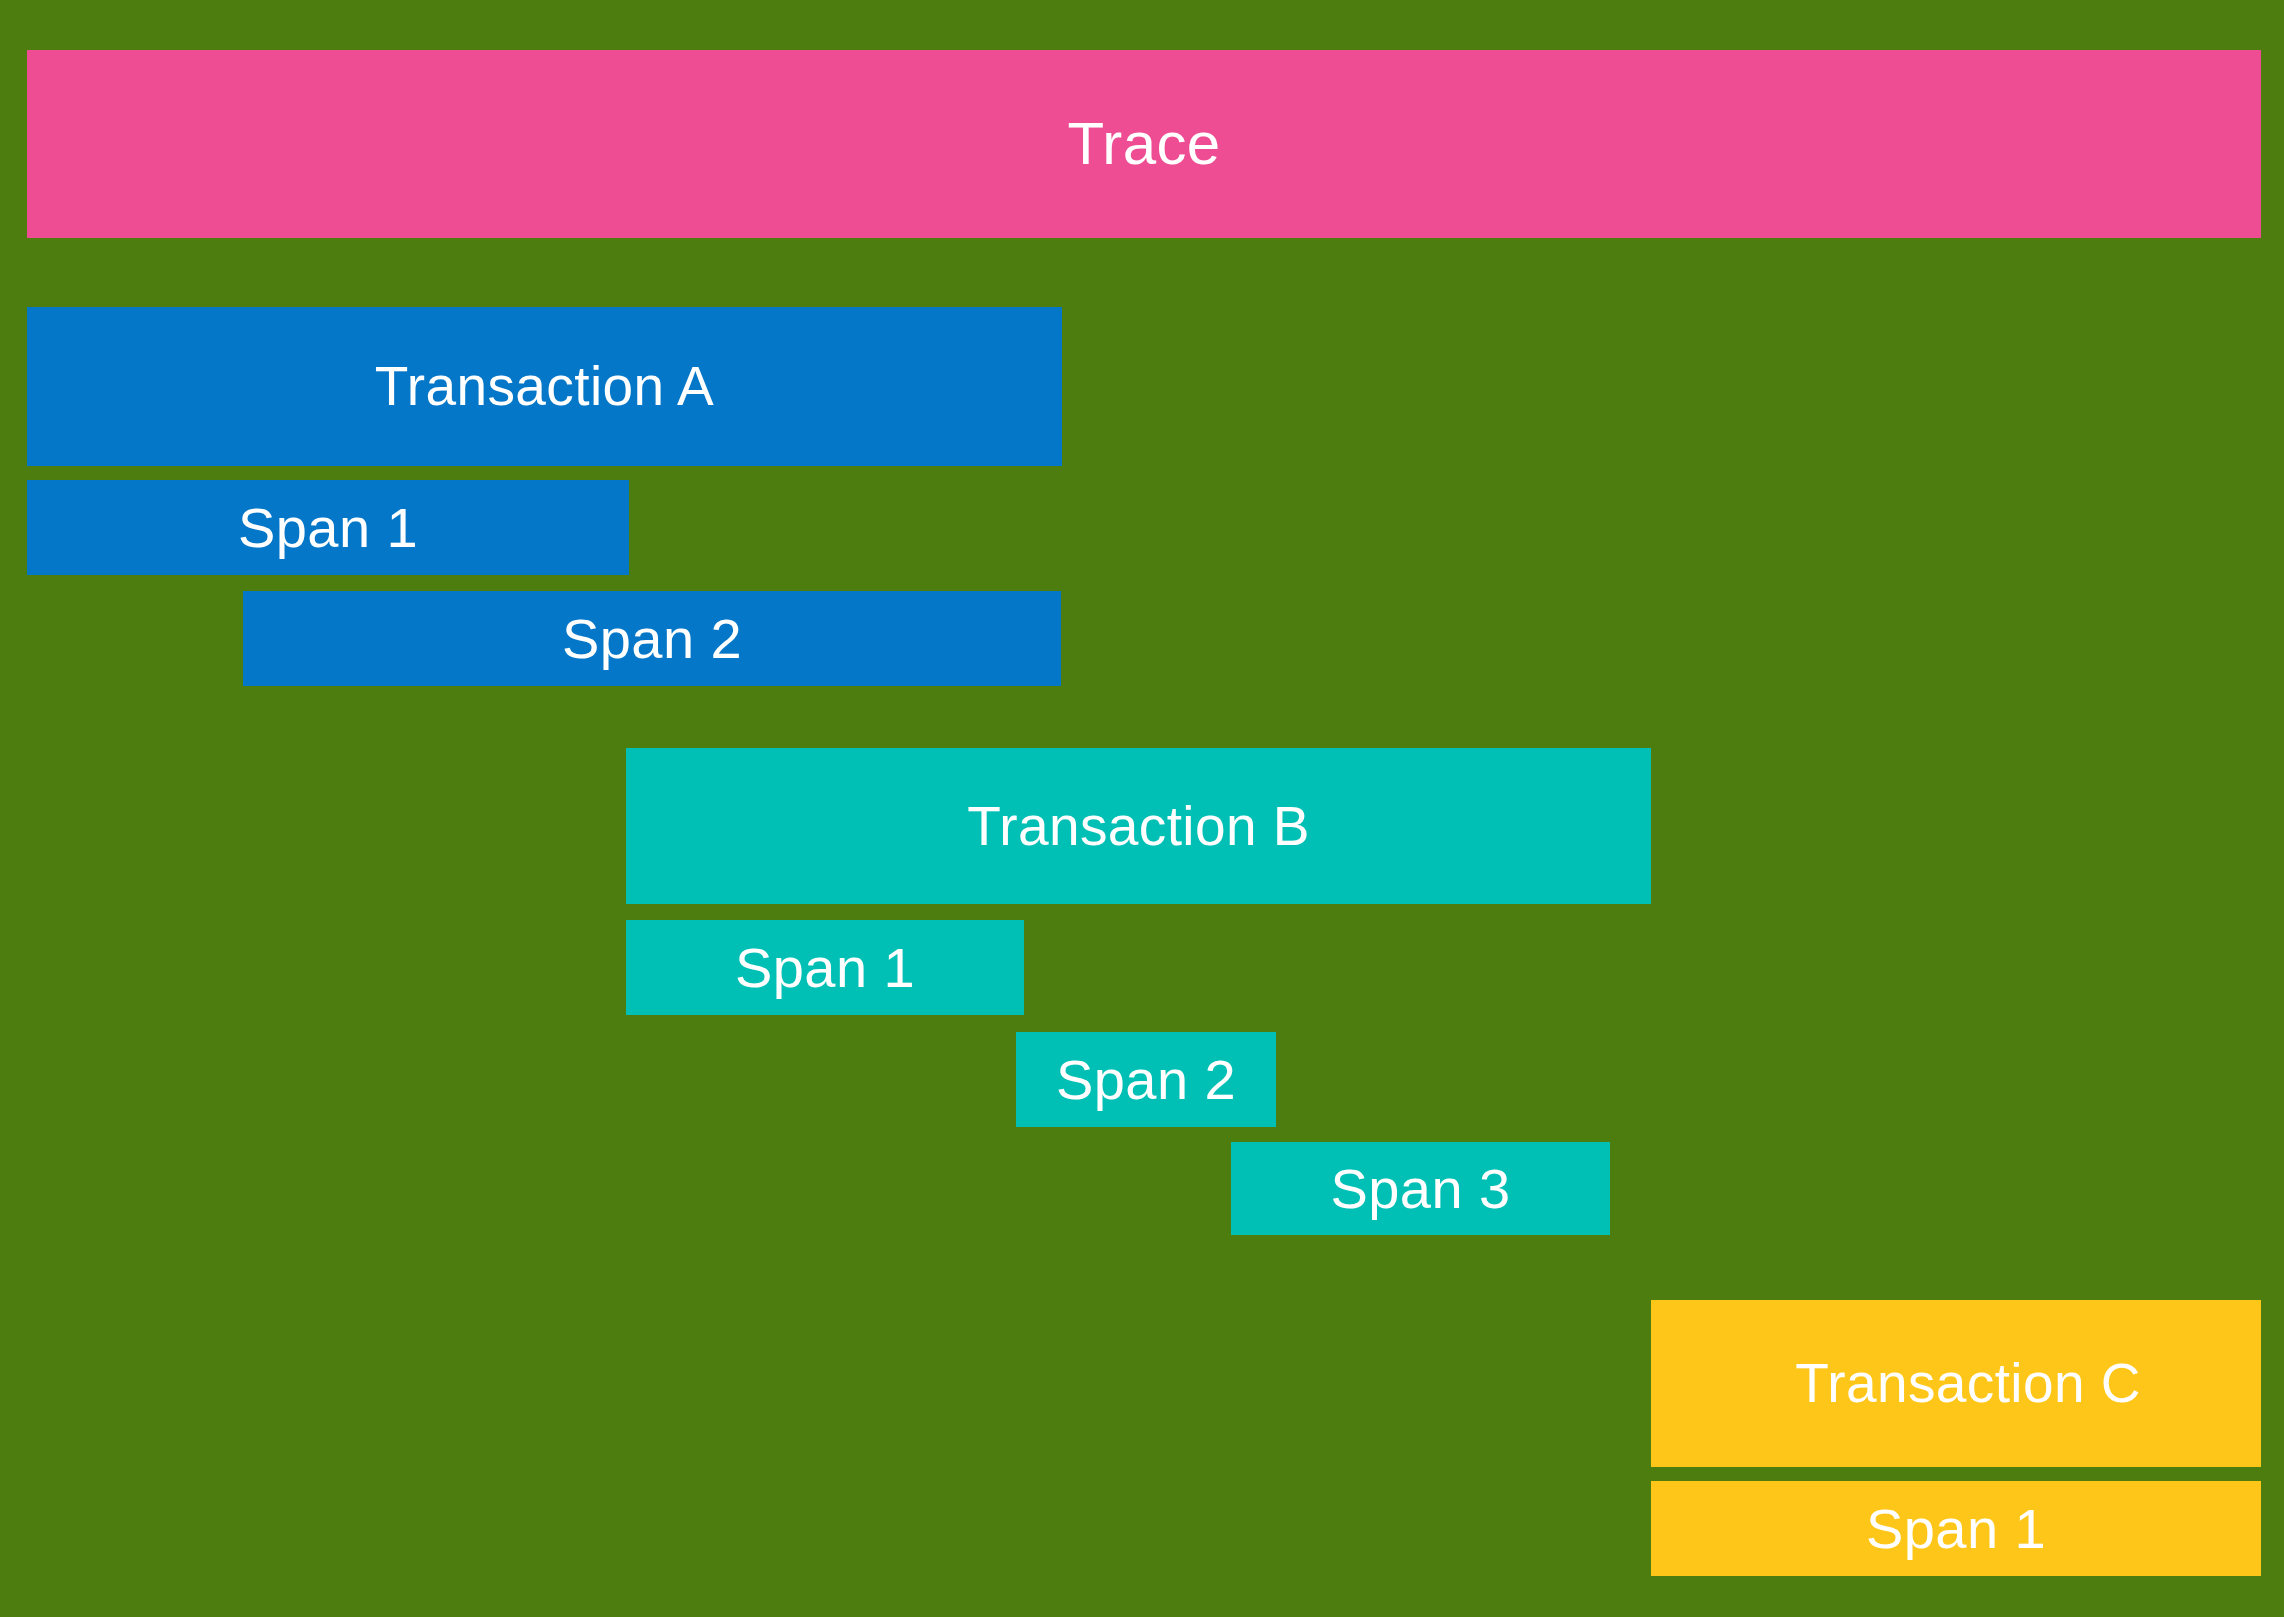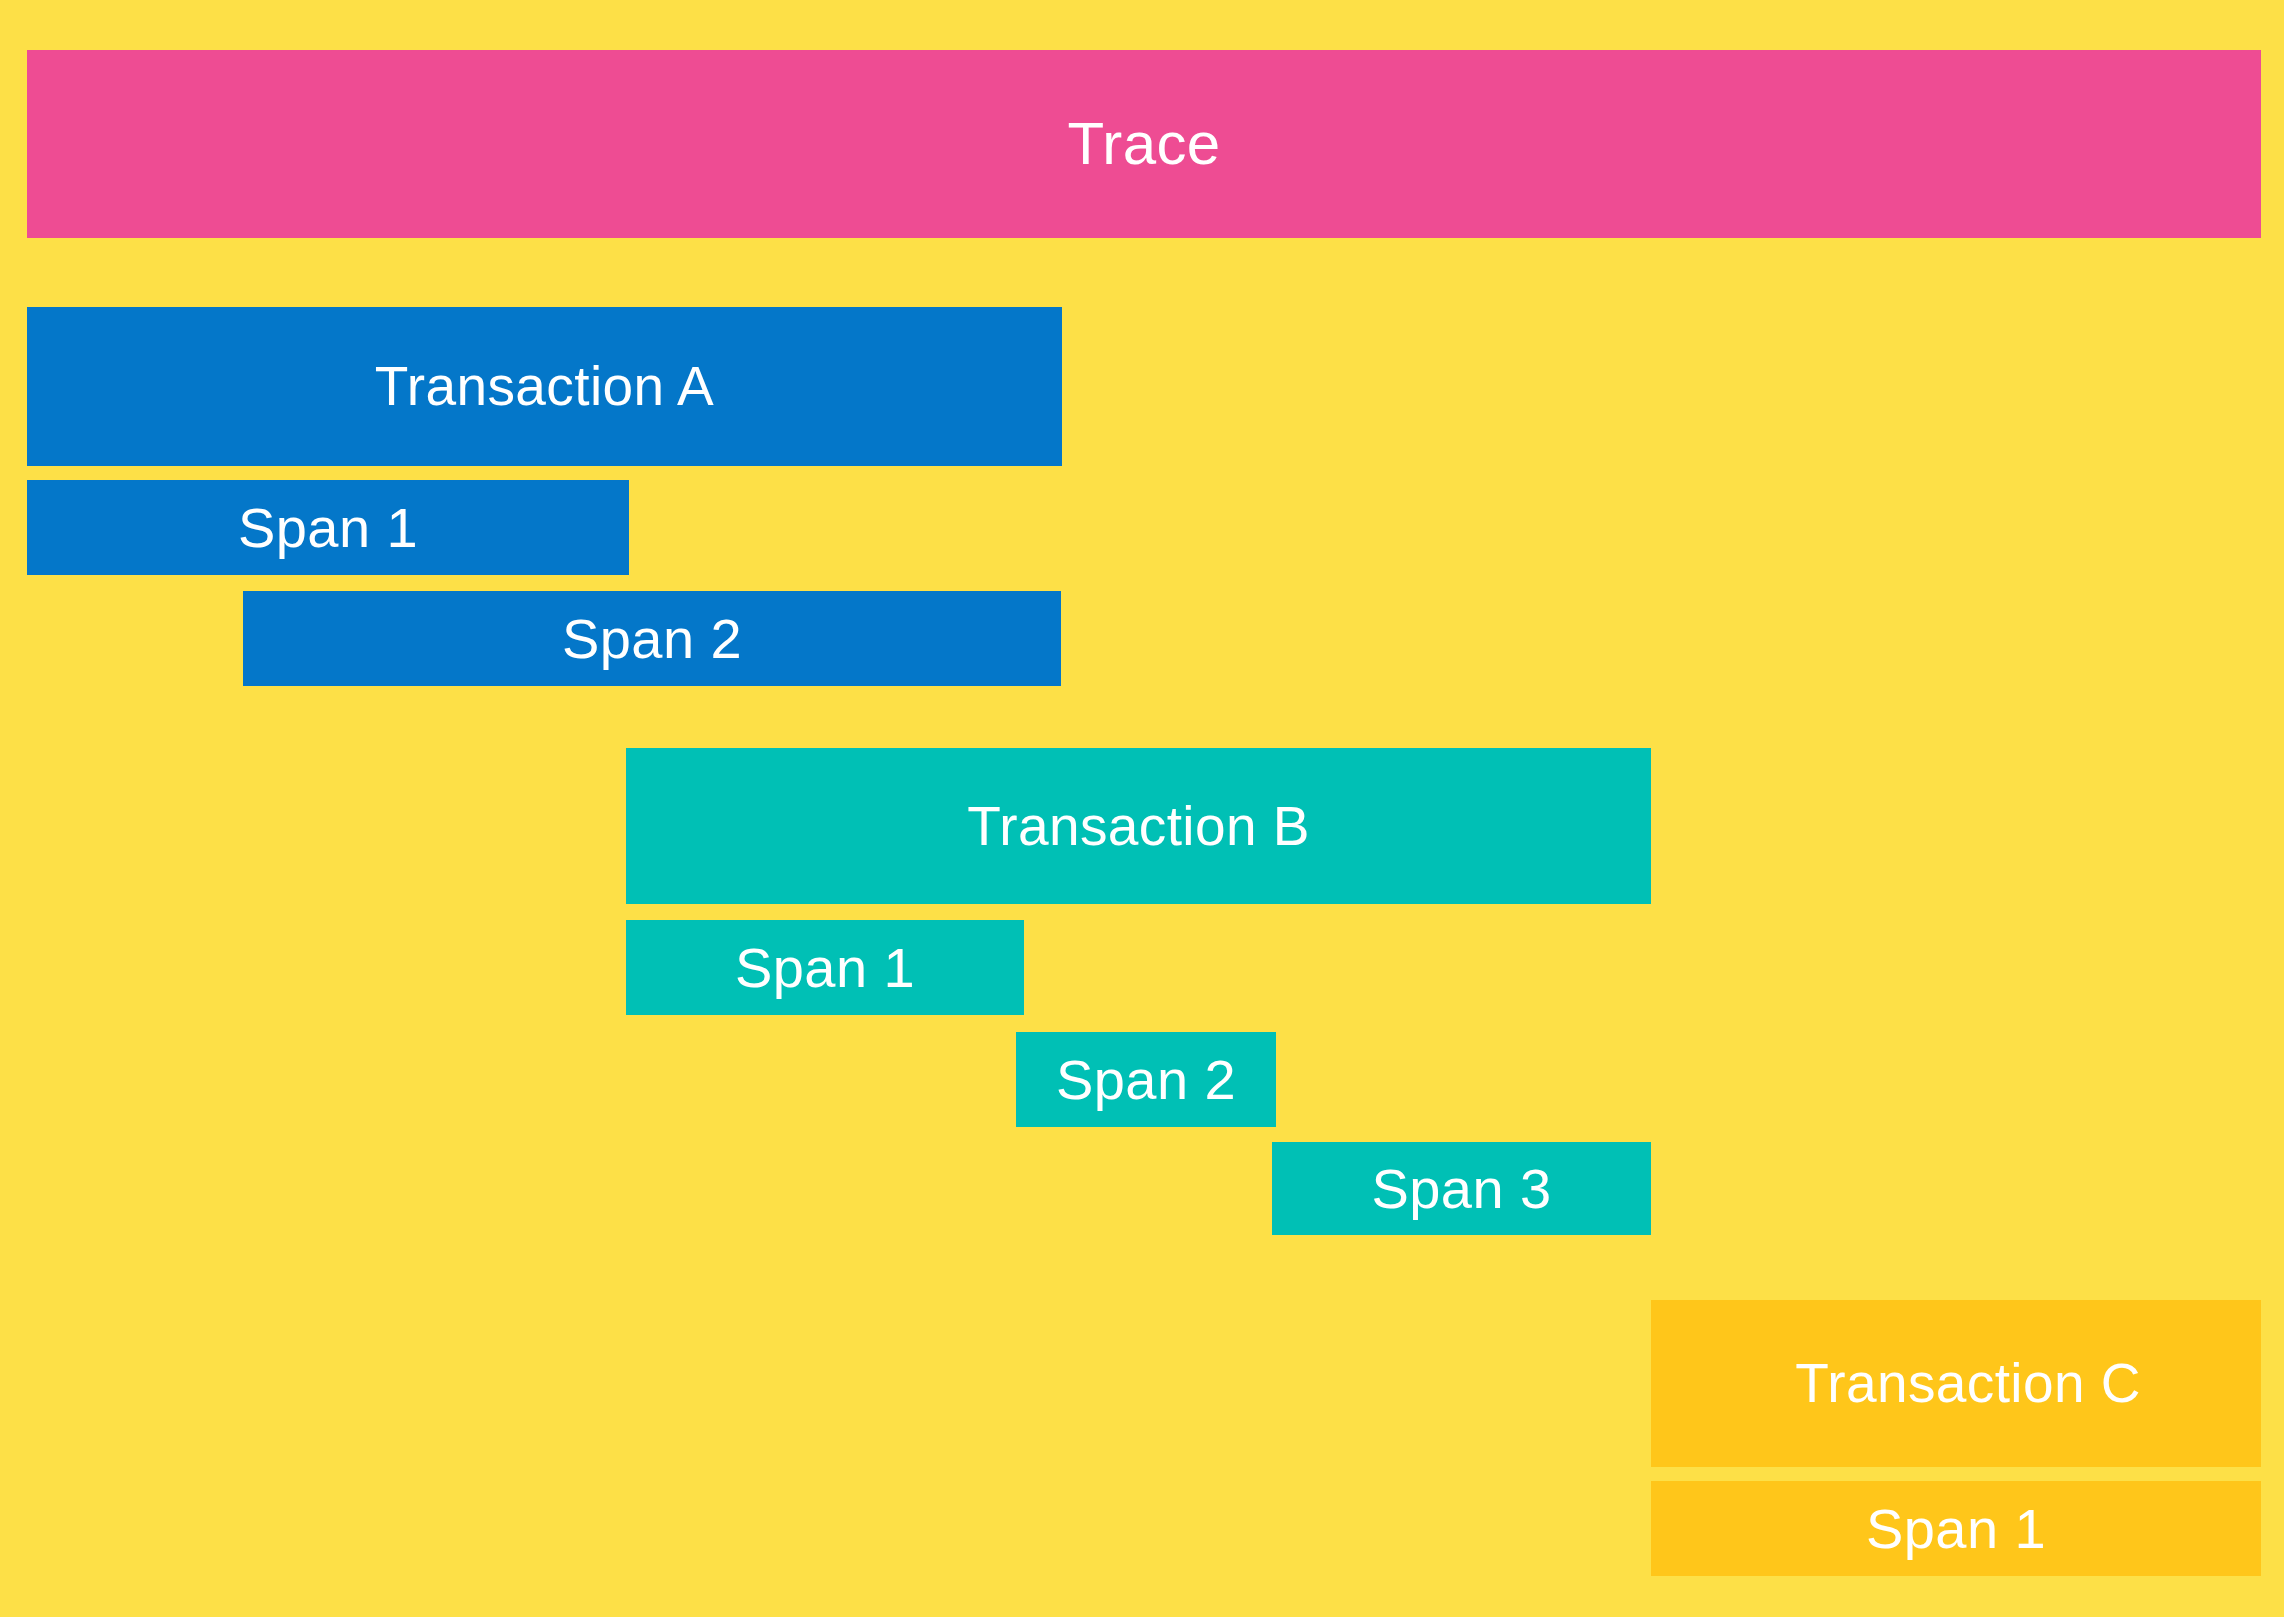--- a/index.html
+++ b/index.html
@@ -13,21 +13,21 @@
     position: relative;
     overflow: hidden;
     font-family: "Liberation Sans", sans-serif;
   }
   #diagram {
     position: absolute;
     left: 0;
     top: 0;
     width: 2284px;
     height: 1618px;
-    background: #fde047;
+    background: #4d7c0f;
   }
   .bar {
     position: absolute;
     display: flex;
     align-items: center;
     justify-content: center;
     box-sizing: border-box;
     color: #ffffff;
     white-space: nowrap;
     overflow: hidden;
@@ -60,21 +60,21 @@
     </div>
     <div class="bar" style="left: 626px; top: 748px; width: 1025px; height: 156px; background: rgb(0, 192, 181); align-items: center;">
       <span class="bar-label lbl-txn">Transaction B</span>
     </div>
     <div class="bar" style="left: 626px; top: 920px; width: 398px; height: 95px; background: rgb(0, 192, 181);">
       <span class="bar-label lbl-span">Span 1</span>
     </div>
     <div class="bar" style="left: 1016px; top: 1032px; width: 260px; height: 95px; background: rgb(0, 192, 181);">
       <span class="bar-label lbl-span">Span 2</span>
     </div>
-    <div class="bar" style="left: 1272px; top: 1142px; width: 379px; height: 93px; background: rgb(0, 192, 181);">
+    <div class="bar" style="left: 1231px; top: 1142px; width: 379px; height: 93px; background: rgb(0, 192, 181);">
       <span class="bar-label lbl-span">Span 3</span>
     </div>
     <div class="bar" style="left: 1651px; top: 1300px; width: 610px; height: 167px; background: rgb(255, 198, 26); padding-left: 24px;">
       <span class="bar-label lbl-txn">Transaction C</span>
     </div>
     <div class="bar" style="left: 1651px; top: 1481px; width: 610px; height: 95px; background: rgb(255, 198, 26);">
       <span class="bar-label lbl-span">Span 1</span>
     </div>
   </div>
 

